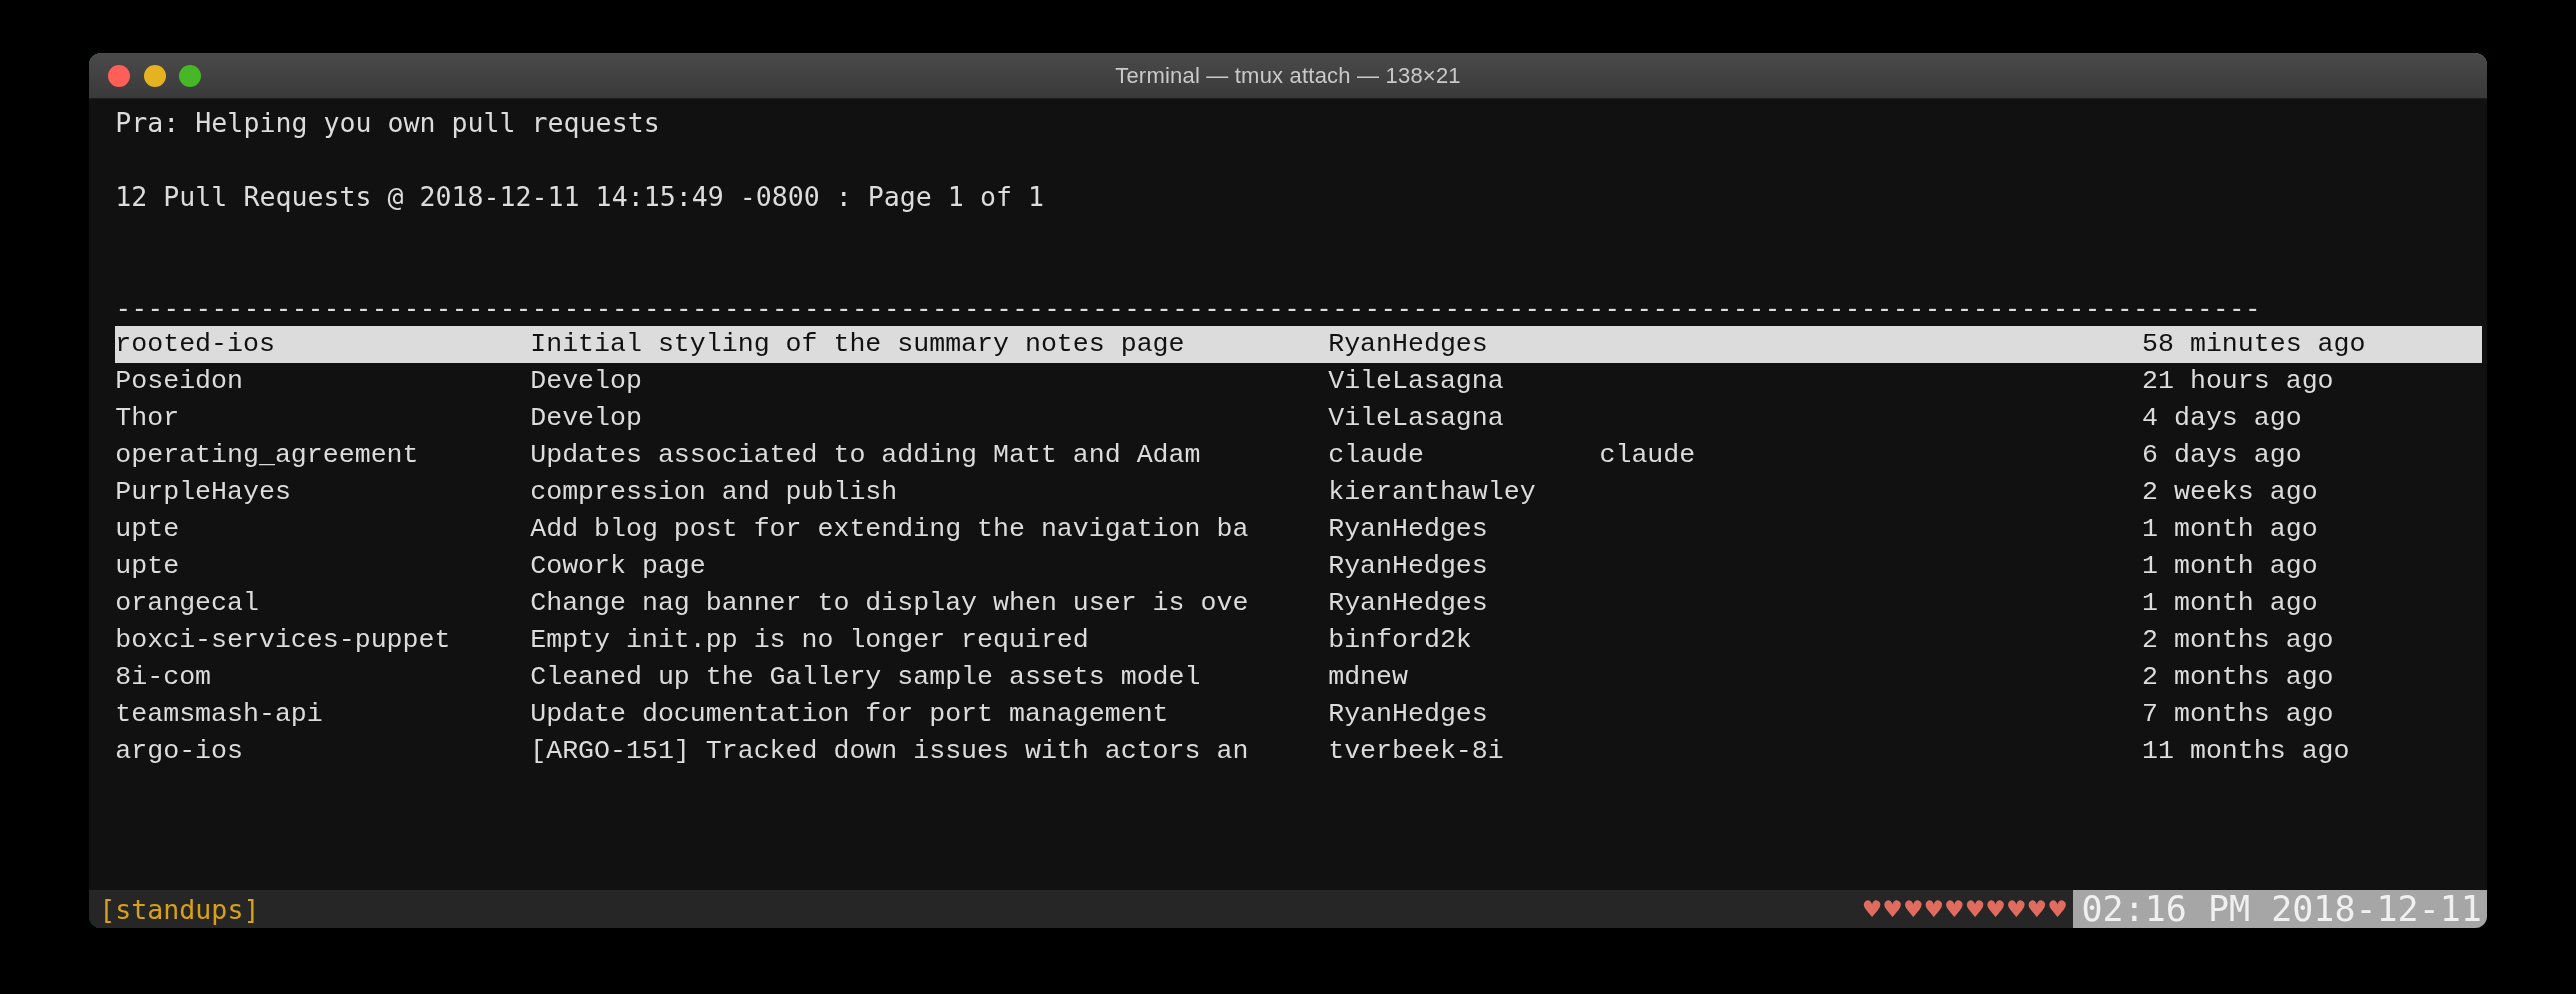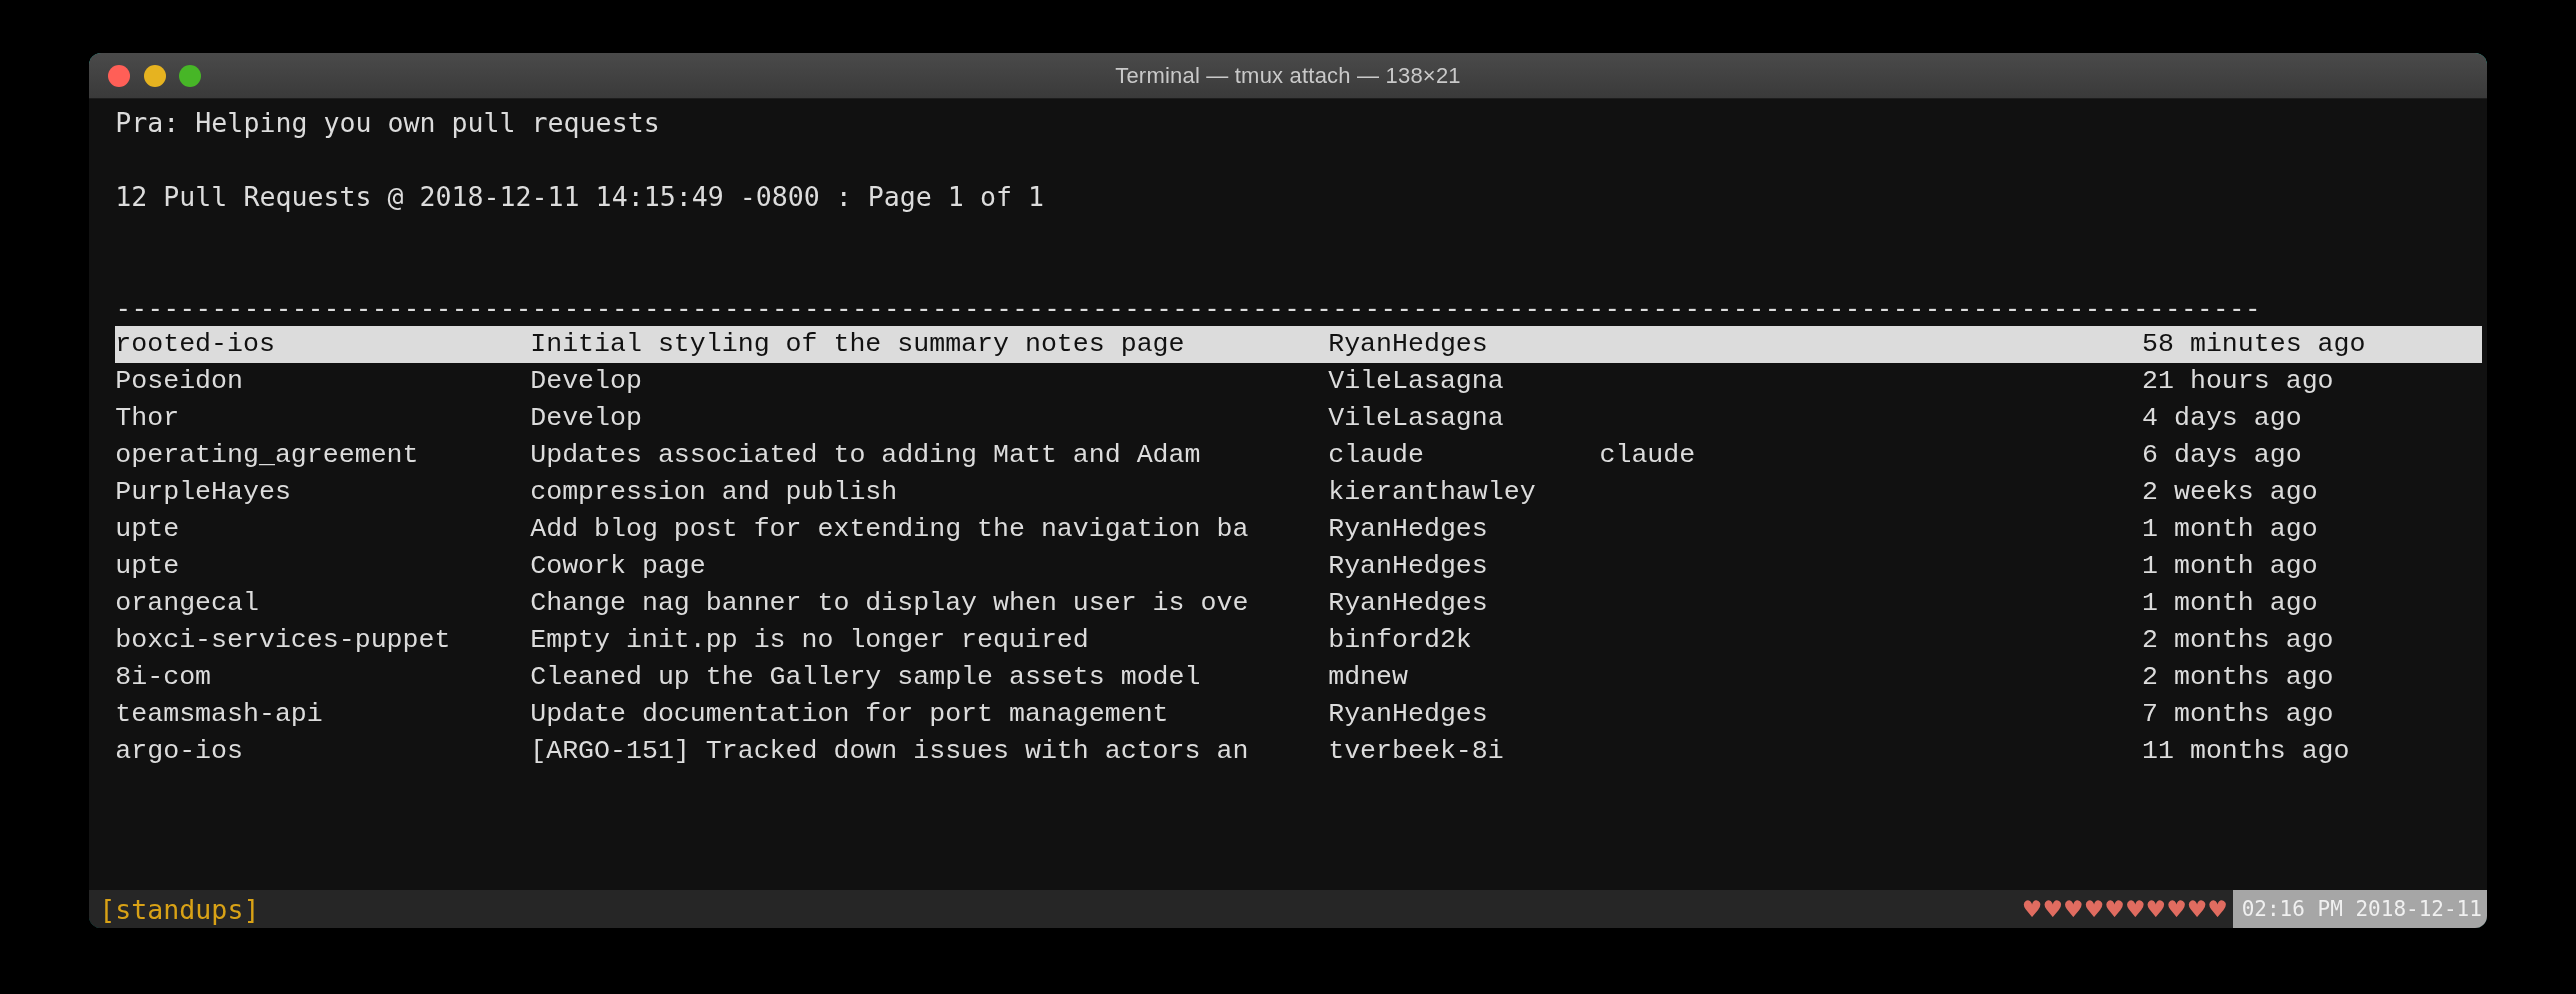--- a/index.html
+++ b/index.html
@@ -158,21 +158,21 @@
     letter-spacing: 0px;
     padding-right: 5.1px;
     line-height: 39px;
   }
   .clock {
     background: #a6a6a6;
     color: #f0f0f0;
     height: 39px;
     line-height: 39px;
     padding: 0 5.1px 0 8.6px;
-    font-size: 21px;
+    font-size: 35px;
   }
 </style>
 </head>
 <body>
 
 <div id="screen">
 
   <div id="window">
 
     <div id="titlebar">

